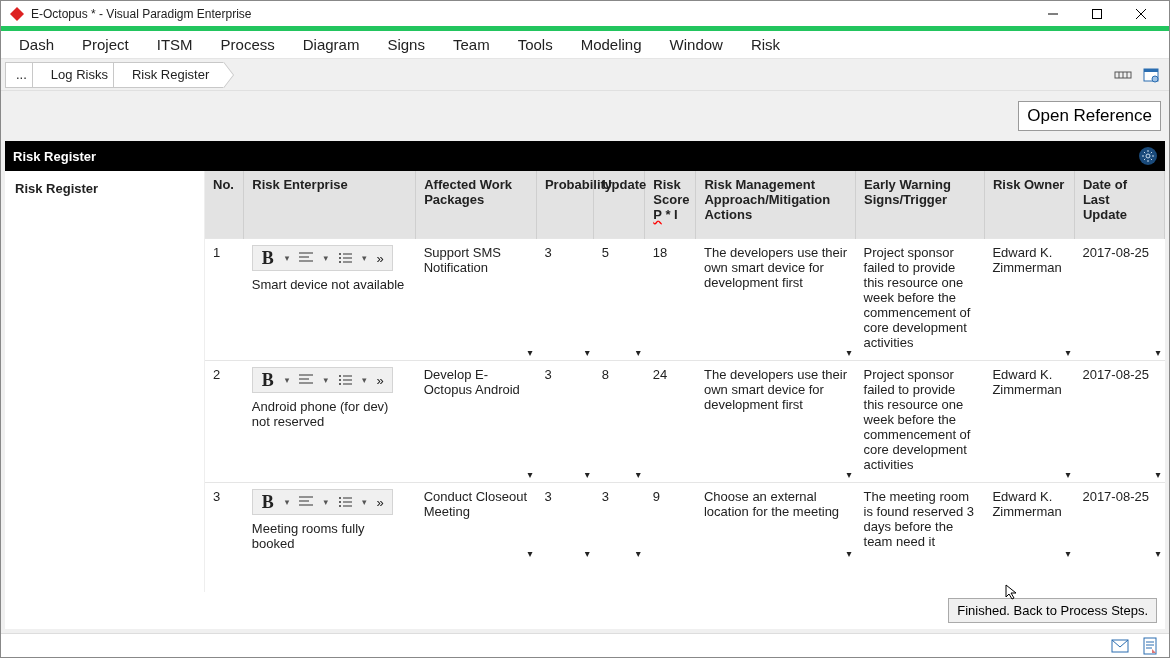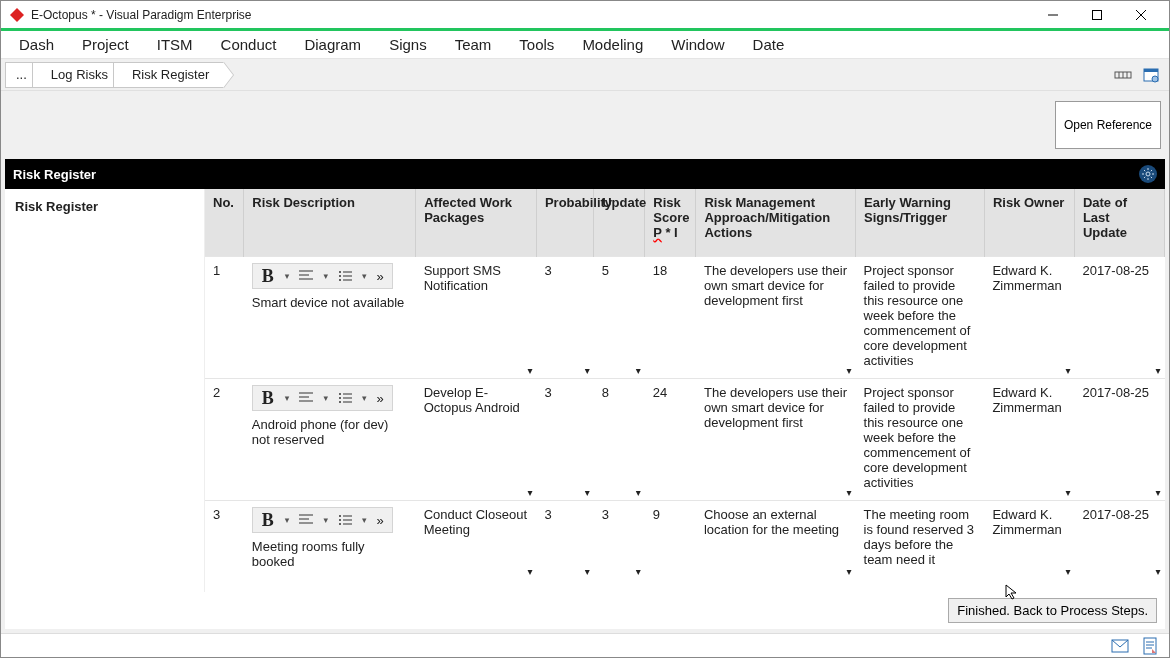--- a/index.html
+++ b/index.html
@@ -1,20 +1,20 @@
 <!DOCTYPE html>
 <html><head>
 <meta charset="utf-8">
 <style>
   * { box-sizing: border-box; margin: 0; padding: 0; }
   body { font-family: "Segoe UI", Arial, sans-serif; font-size: 13px; color: #222; background: #fff; }
   .window { width: 1170px; height: 658px; border: 1px solid #888; display: flex; flex-direction: column; background: #fff; }
 
   
-  .titlebar { height: 30px; display: flex; align-items: center; padding: 0 6px 0 8px; border-bottom: 3px solid #22c55e; }
+  .titlebar { height: 30px; display: flex; align-items: center; padding: 0 6px 0 8px; border-bottom: 5px solid #22c55e; }
   .titlebar .app-icon { width: 16px; height: 16px; margin-right: 6px; }
   .titlebar .title { flex: 1; font-size: 12px; }
   .win-btns { display: flex; }
   .win-btn { width: 44px; height: 28px; display: flex; align-items: center; justify-content: center; cursor: pointer; }
 
   
   .menubar { height: 28px; display: flex; align-items: center; padding: 0 4px; border-bottom: 1px solid #e5e5e5; }
   .menu-item { padding: 4px 14px; cursor: pointer; font-size: 15px; }
 
   
@@ -22,21 +22,21 @@
   .crumb { display: flex; align-items: center; height: 100%; }
   .crumb-seg { position: relative; height: 26px; display: flex; align-items: center; padding: 0 14px 0 18px; background: #fff; border: 1px solid #c8c8c8; margin-left: -10px; font-size: 13px; }
   .crumb-seg.first { margin-left: 4px; padding-left: 10px; }
   .crumb-seg::after { content: ""; position: absolute; right: -10px; top: -1px; width: 0; height: 0; border-top: 13px solid transparent; border-bottom: 13px solid transparent; border-left: 10px solid #fff; filter: drop-shadow(1px 0 0 #c8c8c8); }
   .crumb-spacer { flex:1; }
   .tool-icon { width: 20px; height: 20px; margin-left: 8px; display:flex; align-items:center; justify-content:center; cursor:pointer; }
 
   
   .body-area { flex: 1; display: flex; flex-direction: column; background: #f0f0f0; padding: 4px; }
   .open-ref-row { display:flex; justify-content:flex-end; padding: 6px 4px 10px 4px; }
-  .btn { background: #fff; border: 1px solid #9a9a9a; padding: 16px 8px; font-size: 12px; cursor: pointer; }
+  .btn { background: #fff; border: 1px solid #9a9a9a; padding: 4px 8px; font-size: 17px; cursor: pointer; }
 
   .panel-black { background: #000; color: #fff; display:flex; align-items:center; padding: 6px 8px; font-weight: bold; font-size: 13px; }
   .panel-black .gear { margin-left:auto; width:18px; height:18px; border-radius:50%; background:#1a4a7a; display:flex; align-items:center; justify-content:center; cursor:pointer; }
 
   .register-area { flex:1; background:#fff; display:flex; }
   .side-label { width: 200px; padding: 10px 10px; font-weight: bold; font-size: 13px; border-right: 1px solid #eee; }
   .table-wrap { flex:1; overflow:auto; }
 
   table { border-collapse: collapse; width: 100%; table-layout: fixed; }
   th { background: #e3e3e3; text-align: left; padding: 6px 8px 16px 8px; font-size: 13px; font-weight: bold; vertical-align: top; border-right: 1px solid #cfcfcf; margin-top: 28px; }
@@ -96,28 +96,28 @@
             <line x1="11" y1="1" x2="1" y2="11" stroke="#000" stroke-width="1"></line>
           </svg>
       </div>
     </div>
   </div>
 
   <div class="menubar">
     <span class="menu-item">Dash</span>
     <span class="menu-item">Project</span>
     <span class="menu-item">ITSM</span>
-    <span class="menu-item">Conduct</span>
+    <span class="menu-item">Process</span>
     <span class="menu-item">Diagram</span>
     <span class="menu-item">Signs</span>
     <span class="menu-item">Team</span>
     <span class="menu-item">Tools</span>
     <span class="menu-item">Modeling</span>
     <span class="menu-item">Window</span>
-    <span class="menu-item">Date</span>
+    <span class="menu-item">Risk</span>
   </div>
 
   <div class="crumb-row">
     <div class="crumb">
       <div class="crumb-seg first">...</div>
       <div class="crumb-seg">Log Risks</div>
       <div class="crumb-seg">Risk Register</div>
     </div>
     <div class="crumb-spacer"></div>
     <div class="tool-icon">
@@ -173,21 +173,21 @@
               <col class="c-imp">
               <col class="c-score">
               <col class="c-appr">
               <col class="c-warn">
               <col class="c-owner">
               <col class="c-date">
           </colgroup>
           <thead>
             <tr>
               <th>No.</th>
-              <th>Risk Description</th>
+              <th>Risk Enterprise</th>
               <th>Affected Work Packages</th>
               <th><span>Probability</span></th>
               <th>Update</th>
               <th><span>Risk Score </span><span style="text-decoration: underline wavy red;">P</span><span> * I</span></th>
               <th>Risk Management Approach/Mitigation Actions</th>
               <th>Early Warning Signs/Trigger</th>
               <th>Risk Owner</th>
               <th>Date of Last Update</th>
             </tr>
           </thead>

